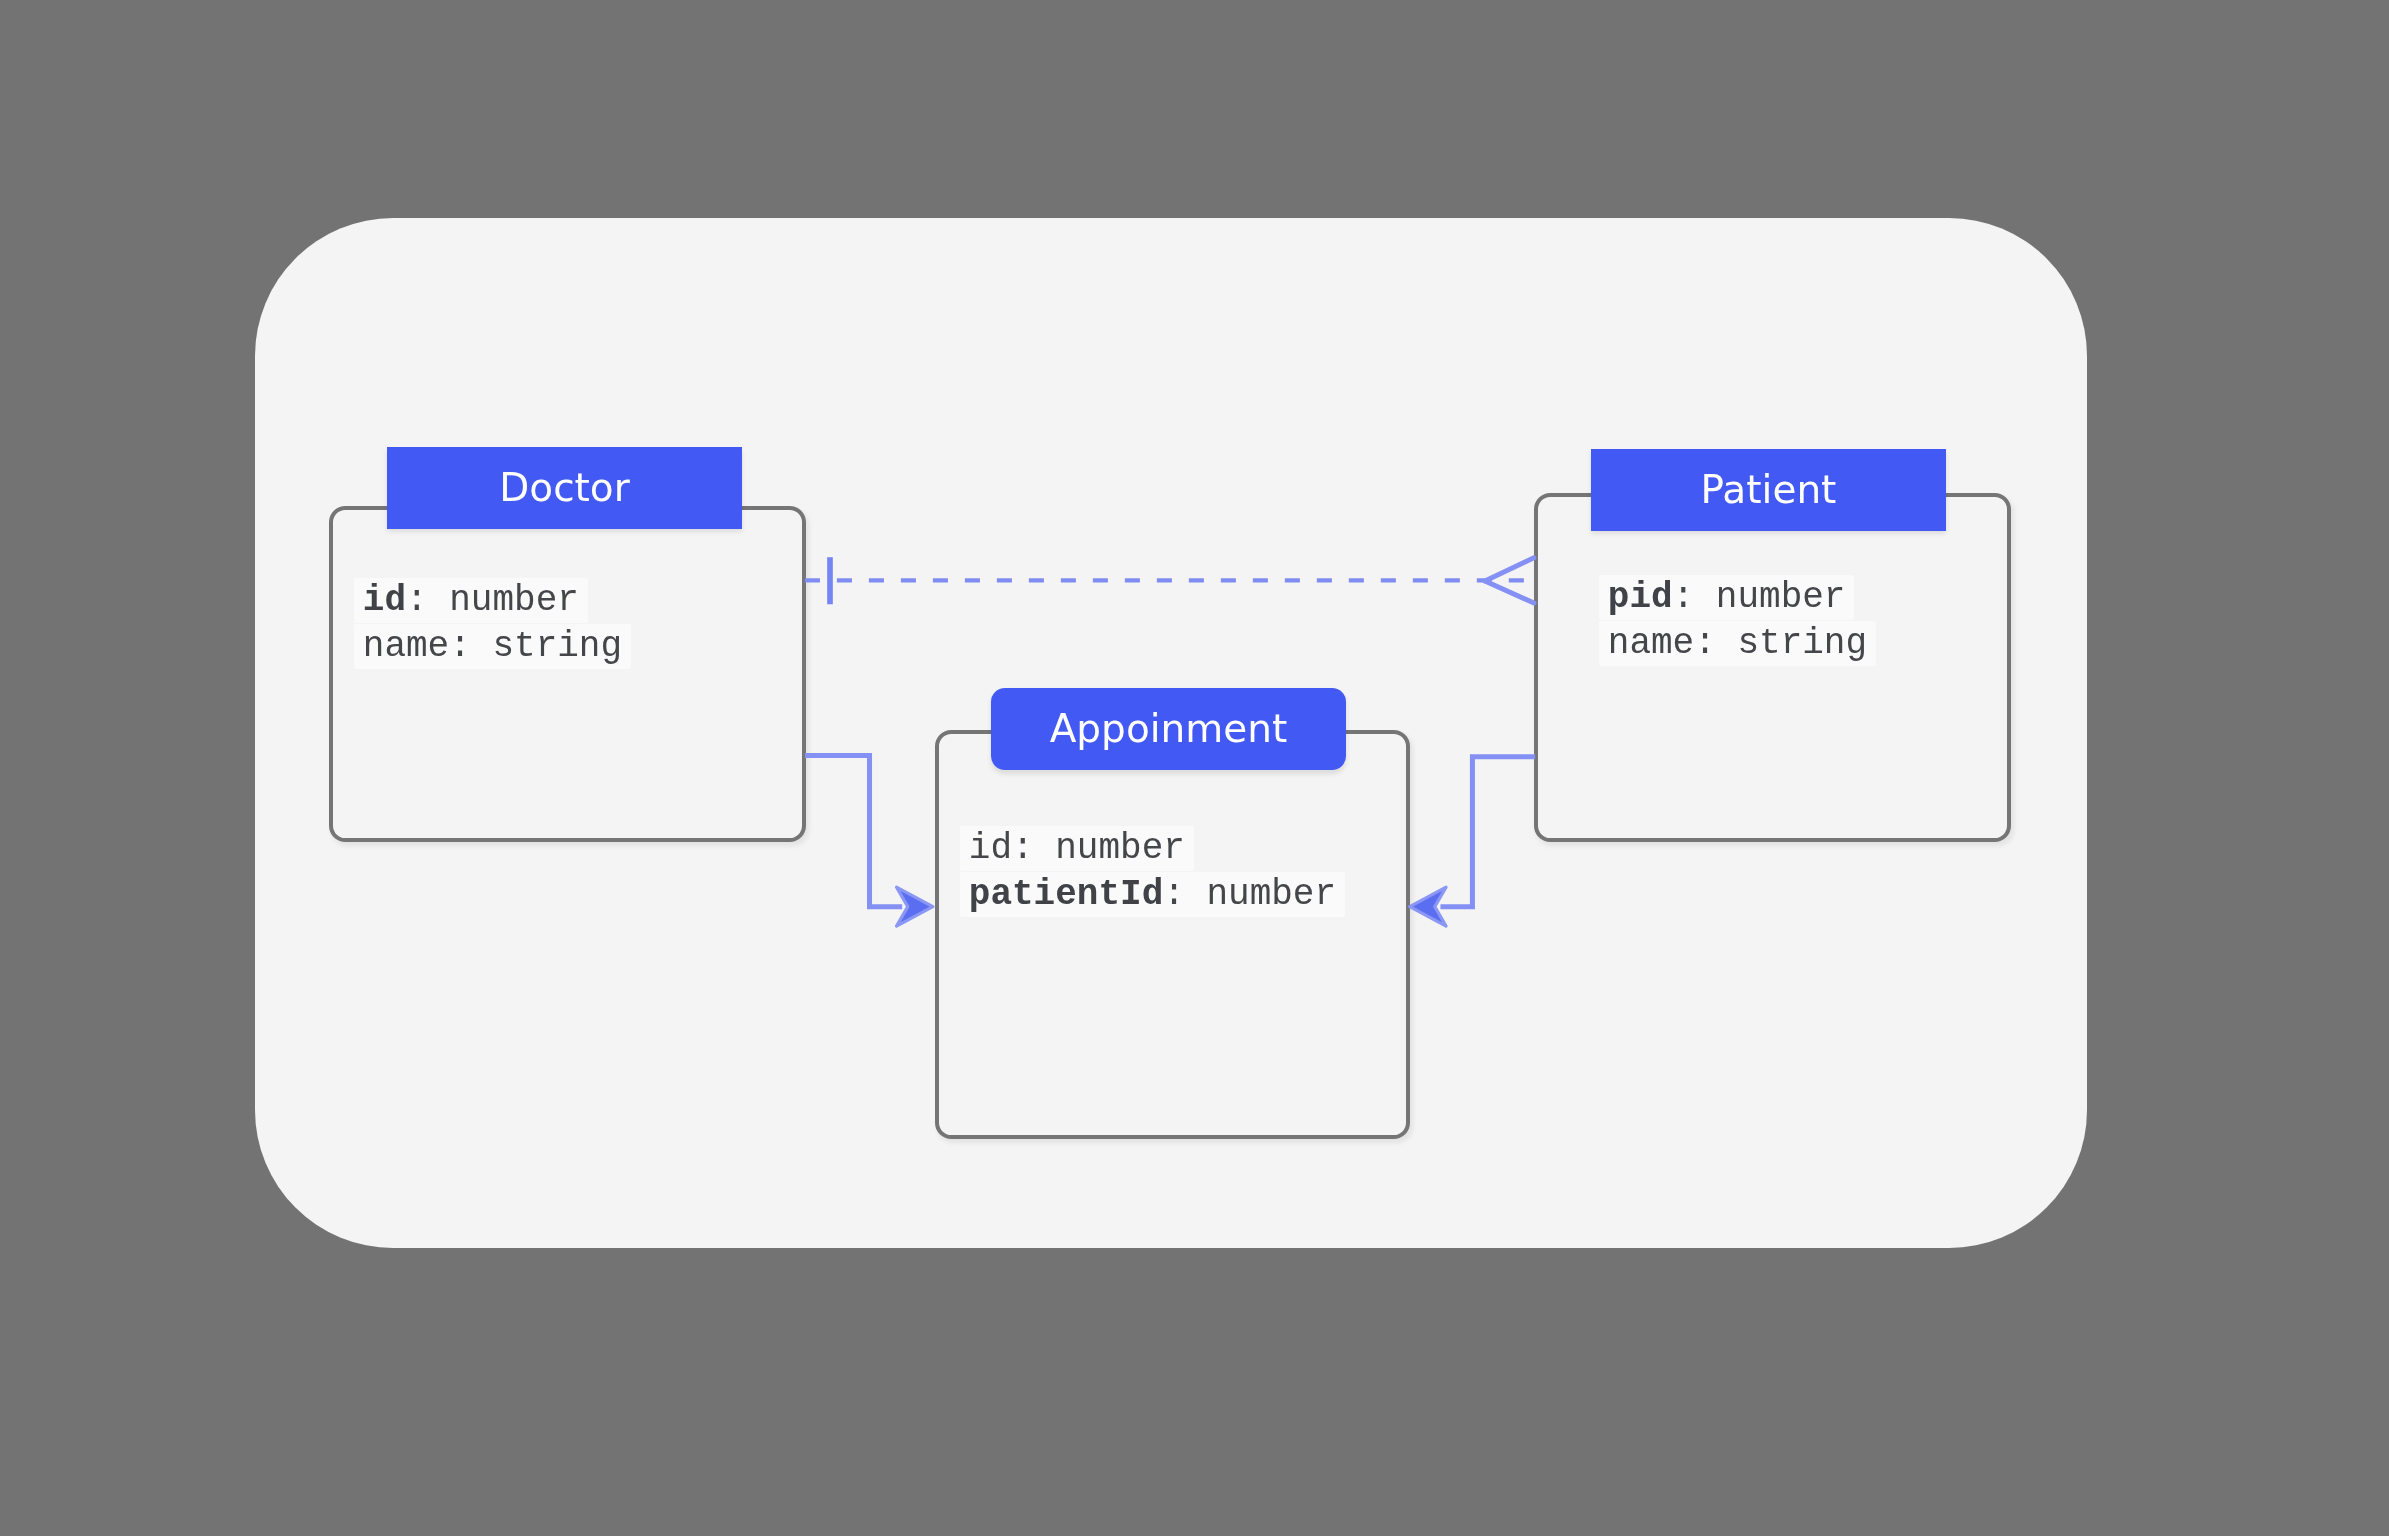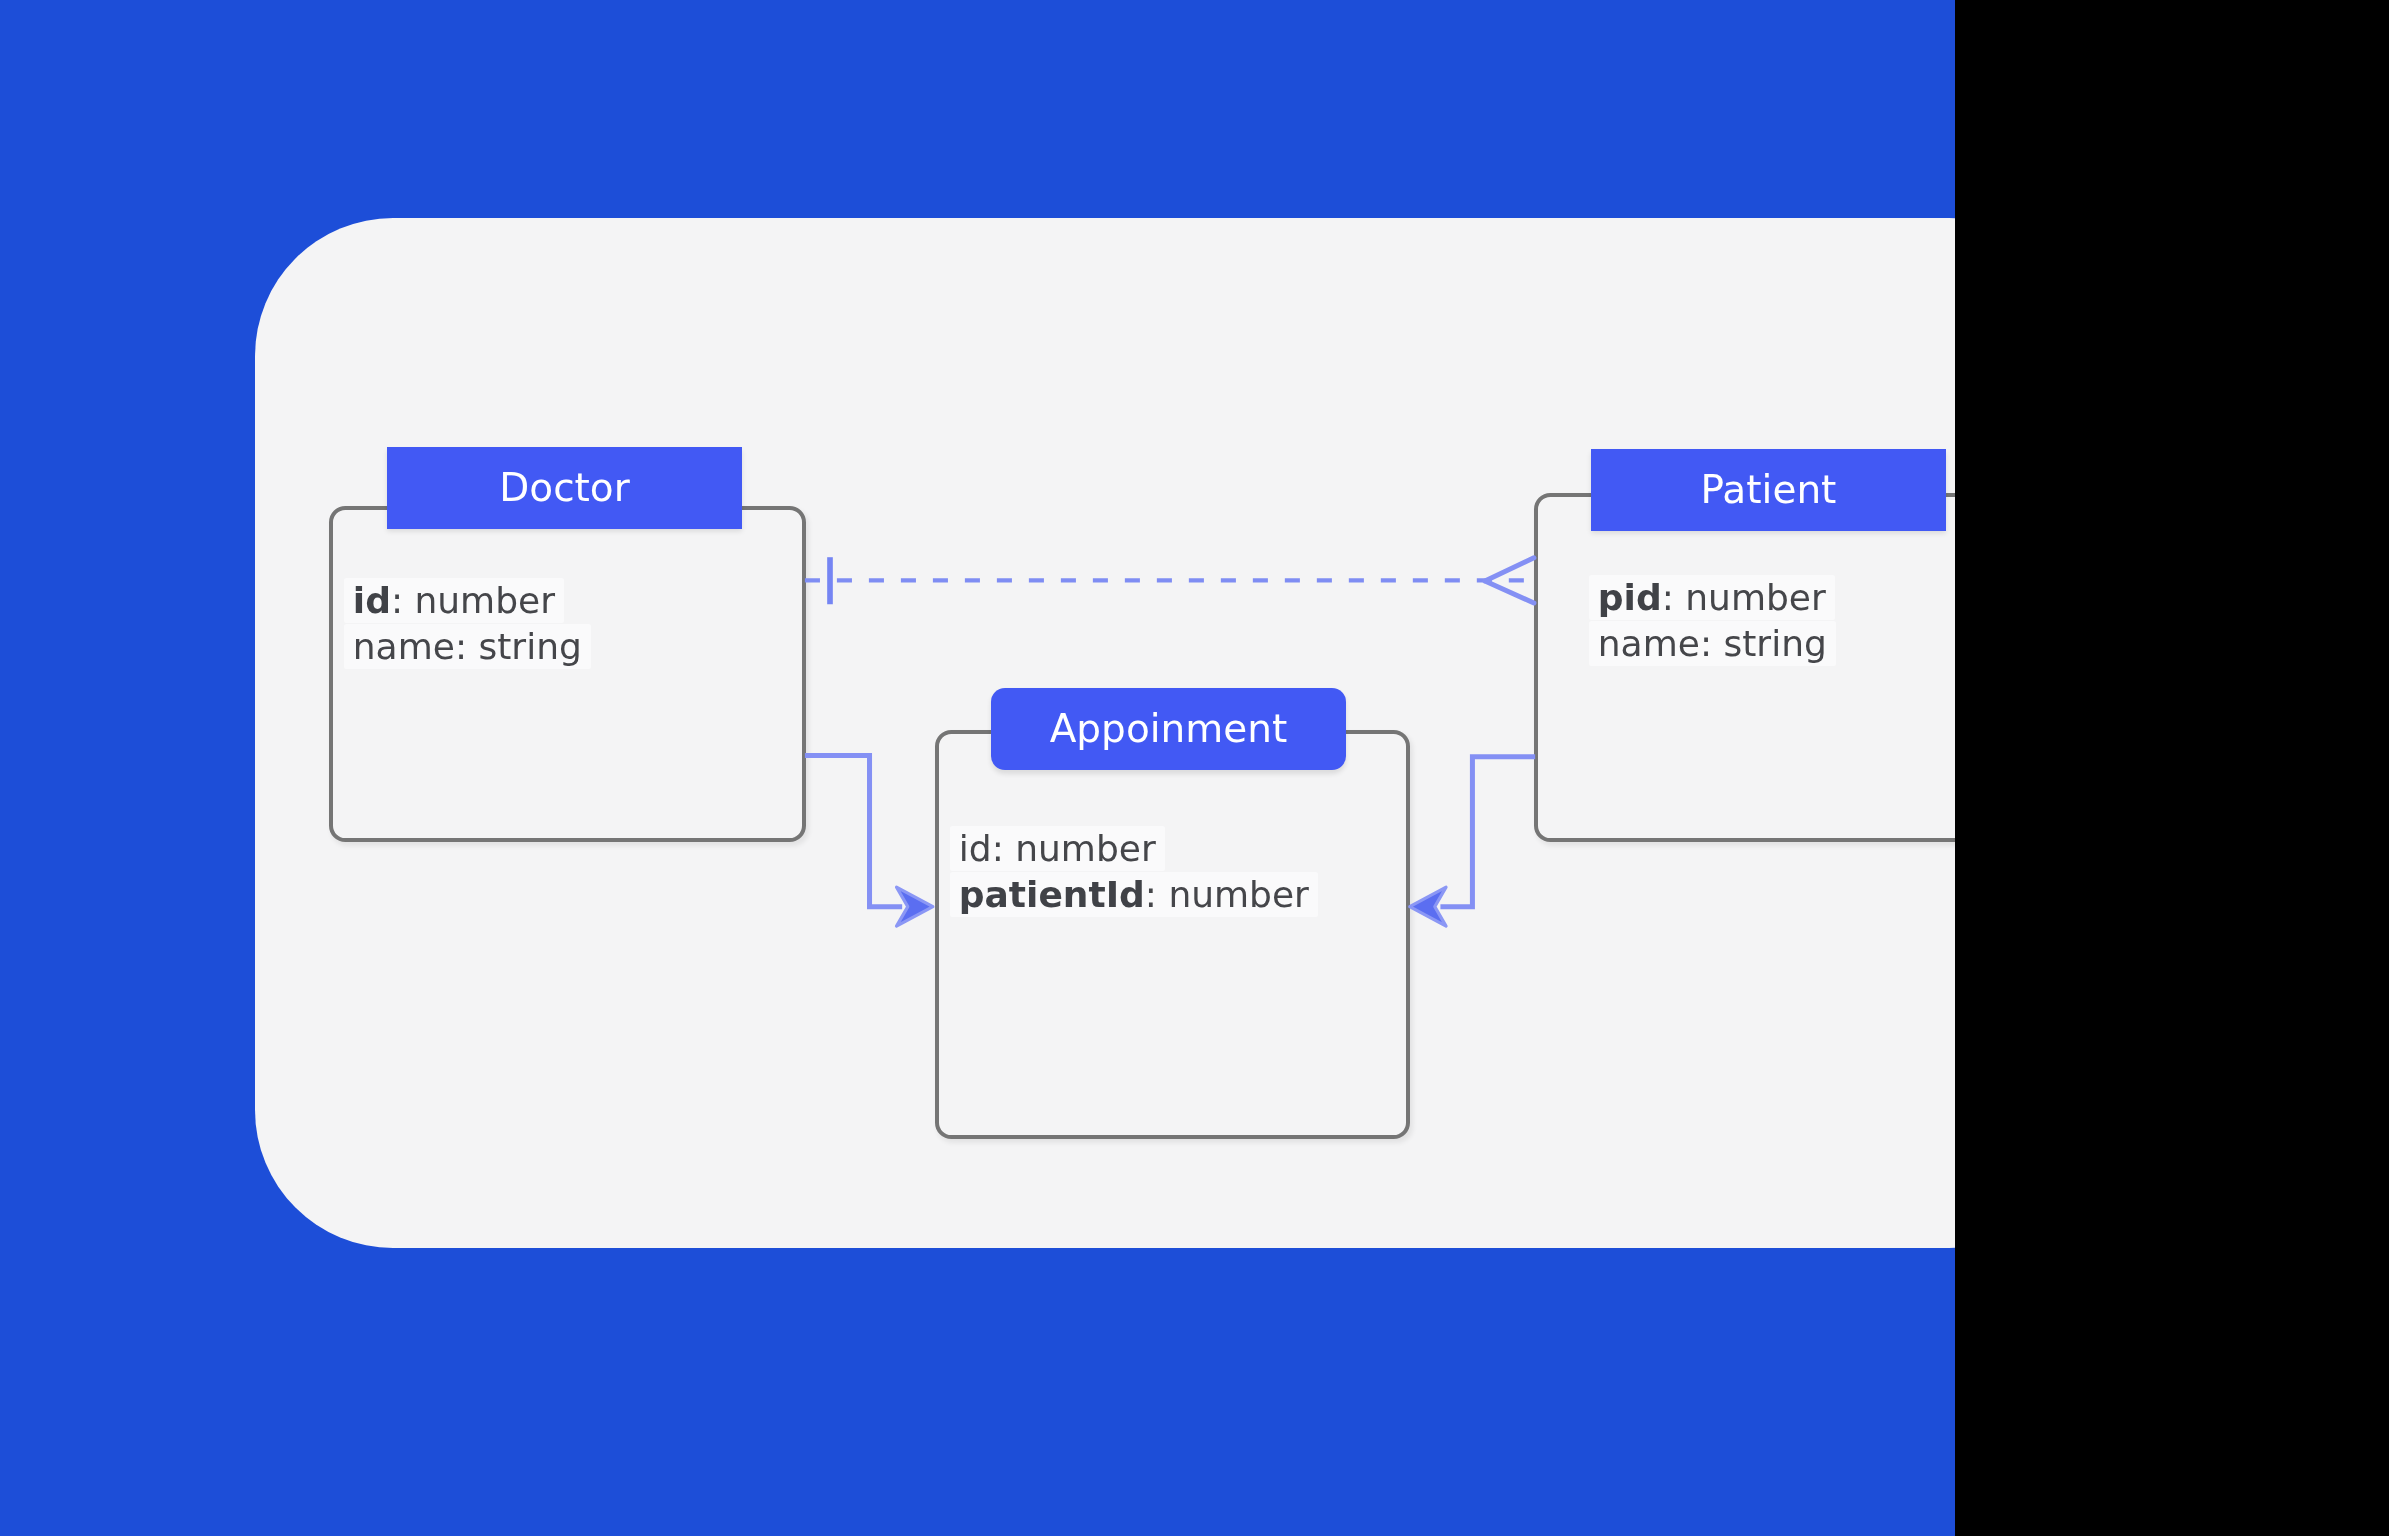--- a/index.html
+++ b/index.html
@@ -1,35 +1,35 @@
 <!DOCTYPE html>
 <html style="font-size:10px"><head>
 <meta charset="utf-8">
 <style>
   html,body{margin:0;padding:0;background:#000;}
-  .stage{position:relative;width:1955px;height:1536px;background:#1d4ed8;overflow:hidden;
+  .stage{position:relative;width:2389px;height:1536px;background:#737373;overflow:hidden;
          font-family:"DejaVu Sans","Liberation Sans",sans-serif;}
   .card{position:absolute;left:255px;top:218px;width:1832px;height:1030px;
         background:#f4f4f5;border-radius:138px;}
   .entity{position:absolute;border:4.4px solid #757575;border-radius:16.3px;
           box-shadow:2.5px 3.8px 5px rgba(0,0,0,0.07);}
   .entity-header{position:absolute;width:355px;height:82px;background:#4259f4;
                  color:#fff;font-size:39px;text-align:center;line-height:82px;
                  box-shadow:0 3.1px 5px rgba(0,0,0,0.10);}
   .hdr-doctor{left:387px;top:447px;}
   .hdr-patient{left:1591px;top:449px;}
   .hdr-appoinment{left:991px;top:688px;border-radius:14px;}
   .box-doctor{left:329px;top:506px;width:469px;height:328px;}
   .box-patient{left:1534px;top:493px;width:469px;height:341px;}
   .box-appoinment{left:935px;top:730px;width:467px;height:401px;}
   .fields{position:absolute;font-size:36px;color:#45464a;}
   .fields-doctor{left:329px;top:578px;}
   .fields-patient{left:1534px;top:575px;margin-left:40px;}
   .fields-appoinment{left:935px;top:826px;}
-  .frow{height:46px;white-space:nowrap;padding-left:15px;}
+  .frow{height:46px;white-space:nowrap;padding-left:25px;font-family:Liberation Mono, monospace;}
   .chip{display:inline-block;background:#fafafb;border-radius:2.5px;
         padding:0 8.8px;line-height:45px;}
   .fname.bold{font-weight:700;color:#404247;}
   .conn{position:absolute;left:0;top:0;pointer-events:none;}
 </style>
 </head>
 <body>
 
 <div class="stage">
   <div class="card"></div>

